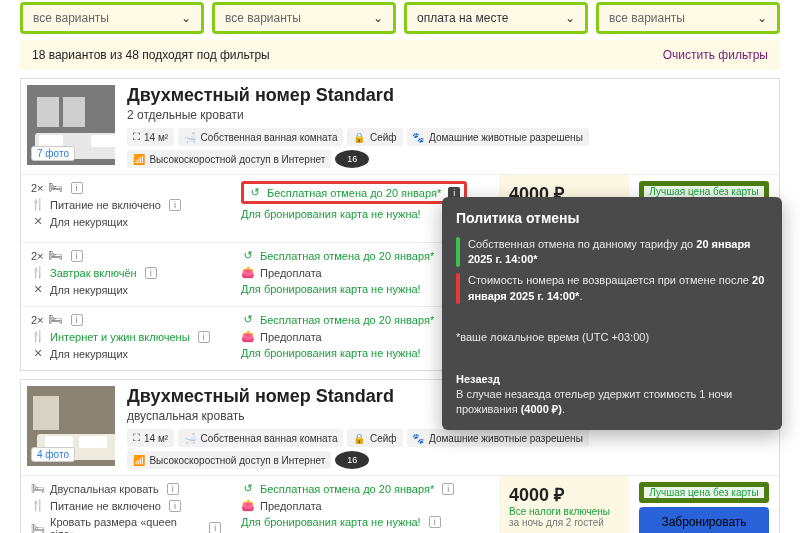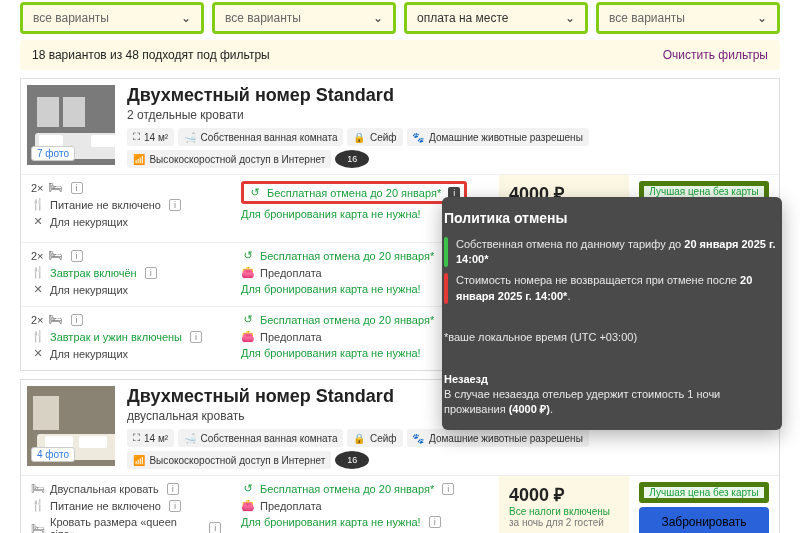--- a/index.html
+++ b/index.html
@@ -29,21 +29,21 @@
 .green{color:#1a9e3b}
 .green .ico{color:#1a9e3b}
 .info-i{display:inline-flex;width:12px;height:12px;border:1px solid #aaa;border-radius:2px;font-size:9px;align-items:center;justify-content:center;color:#888;margin-left:3px}
 .info-dark{background:#444;color:#fff;border:none}
 .price{font-size:18px;font-weight:700}
 .price-sub{font-size:10px;color:#1a9e3b}
 .price-sub2{font-size:10px;color:#777}
 .best{background:#eaf7ea;border:5px solid #4d7c0f;color:#1a9e3b;font-size:10px;border-radius:3px;margin-bottom:4px;text-align:center}
 .book{background:#2962d9;color:#000000;border:none;border-radius:4px;padding:8px 10px;font-size:12px;width:100%;cursor:pointer}
 .redbox{border:3px solid #e53935;border-radius:3px;padding:2px 4px;display:inline-flex;align-items:center;gap:4px}
-.tooltip{position:absolute;top:197px;left:442px;width:340px;background:#4a4a4a;color:#e8e8e8;border-radius:6px;padding:12px 2px;font-size:11px;line-height:1.4;box-shadow:0 6px 20px rgba(0,0,0,.3);z-index:50}
+.tooltip{position:absolute;top:197px;left:442px;width:340px;background:#4a4a4a;color:#e8e8e8;border-radius:6px;padding:12px 14px;font-size:11px;line-height:1.4;box-shadow:0 6px 20px rgba(0,0,0,.3);z-index:50}
 .tooltip h3{font-size:14px;color:#fff;margin-bottom:8px}
 .tt-row{display:flex;gap:8px;margin-bottom:6px}
 .bar-g{width:4px;background:#3ac24a;border-radius:2px;flex-shrink:0}
 .bar-r{width:4px;background:#e53935;border-radius:2px;flex-shrink:0}
 .tooltip b{color:#fff}
 .tooltip .sec{margin-top:26px}
 svg{display:block}
 </style>
 </head>
 <body>
@@ -193,21 +193,21 @@
 
   <div class="rate">
     <div class="col-a">
       <div class="line">
           <span>2×</span>
           <span>🛏</span>
           <span class="info-i">i</span>
         </div>
       <div class="line green">
           <span class="ico">🍴</span>
-          <span>Завтрак и ужин включены</span>
+          <span>Интернет и ужин включены</span>
           <span class="info-i">i</span>
         </div>
       <div class="line">
           <span class="ico">✕</span>
           <span>Для некурящих</span>
         </div>
     </div>
     <div class="col-b">
       <div class="line green">
           <span class="ico">↺</span>

